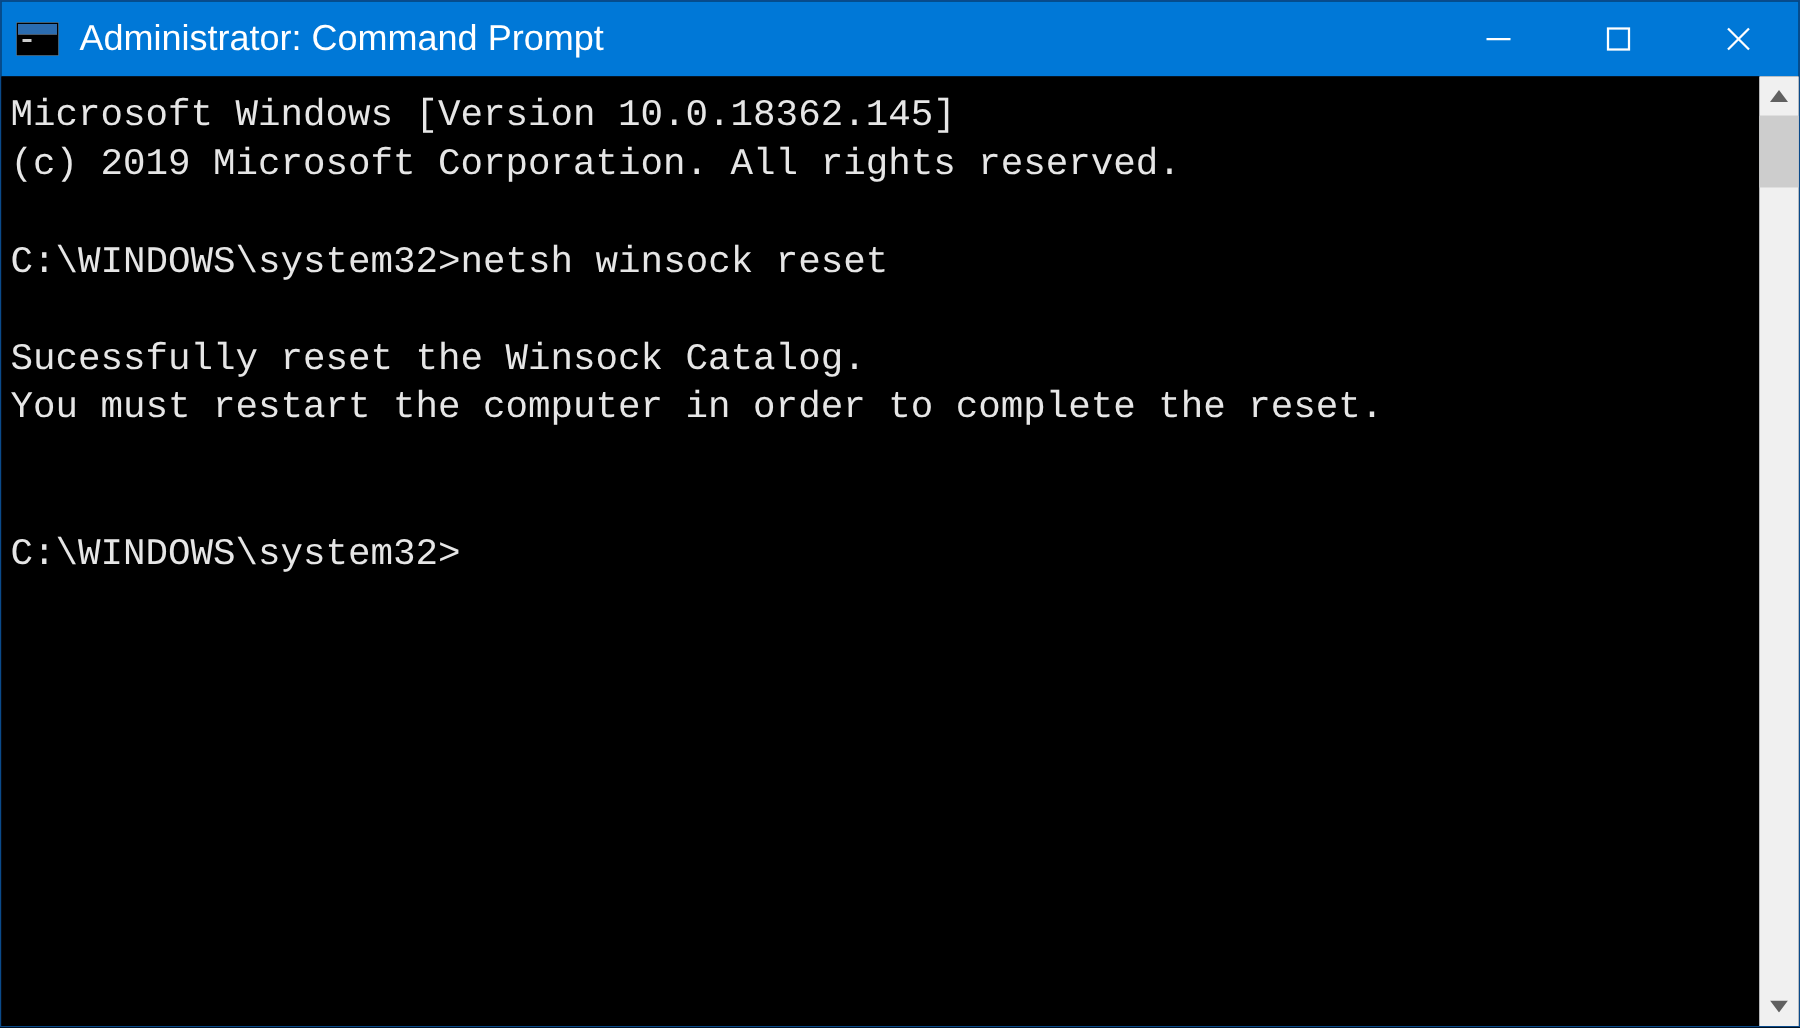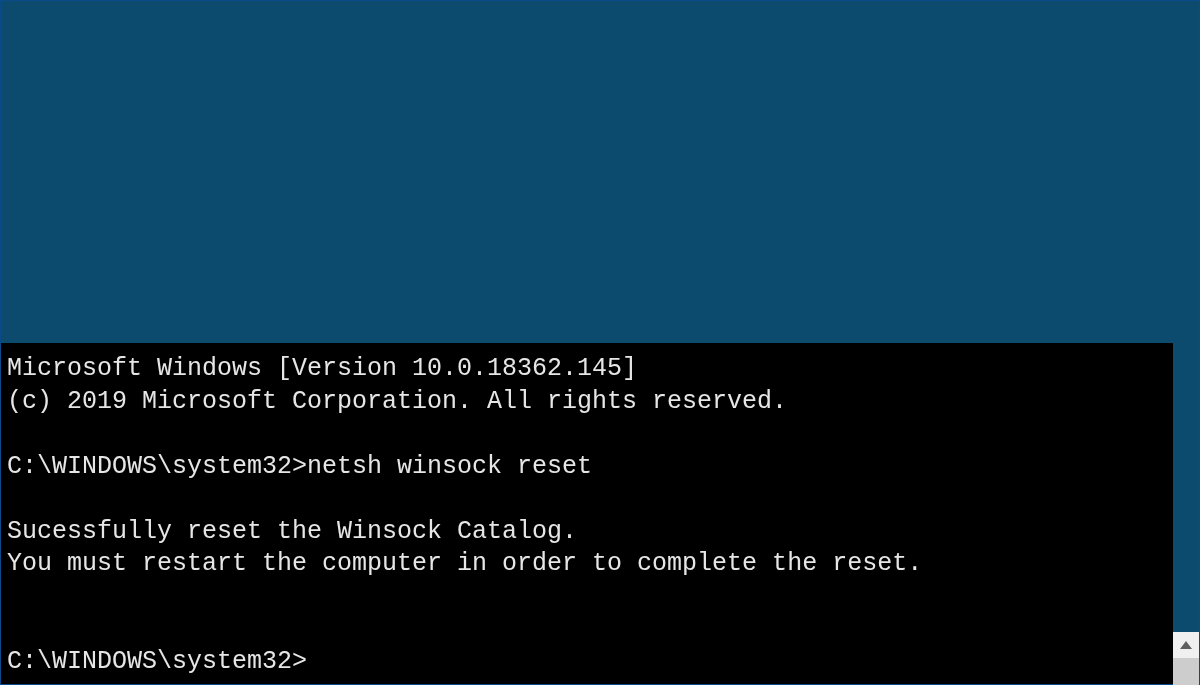--- a/index.html
+++ b/index.html
@@ -78,22 +78,21 @@
       cursor: pointer;
     }
     .win-btn svg {
       stroke: #ffffff;
       stroke-width: 1.5;
       fill: none;
     }
     .content-area {
       flex: 1;
       display: flex;
-      background: #0c4a6e;
-      align-items: flex-end;
+      background: #0f172a;
     }
     .terminal {
       flex: 1;
       background: #000000;
       color: #e6e6e6;
       font-family: "Consolas", "Courier New", monospace;
       font-size: 25px;
       line-height: 1.3;
       padding: 10px 6px 6px 6px;
       white-space: pre-wrap;
@@ -133,20 +132,45 @@
       cursor: pointer;
     }
     .prompt-line {
       display: inline;
     }
   </style>
 </head>
 <body>
 
 <div class="window">
+  <div class="titlebar">
+    <div class="titlebar-icon">
+      <div class="titlebar-icon-top"></div>
+      <div class="titlebar-icon-body"></div>
+    </div>
+    <div class="title-text">Administrator: Command Prompt</div>
+    <div class="window-controls">
+      <div class="win-btn">
+        <svg width="20" height="20" viewBox="0 0 20 20">
+          <line x1="2" y1="10" x2="18" y2="10"></line>
+        </svg>
+      </div>
+      <div class="win-btn">
+        <svg width="18" height="18" viewBox="0 0 18 18">
+          <rect x="2" y="2" width="14" height="14"></rect>
+        </svg>
+      </div>
+      <div class="win-btn">
+        <svg width="20" height="20" viewBox="0 0 20 20">
+          <line x1="3" y1="3" x2="17" y2="17"></line>
+          <line x1="17" y1="3" x2="3" y2="17"></line>
+        </svg>
+      </div>
+    </div>
+  </div>
 
   <div class="content-area">
     <div class="terminal"><span>Microsoft Windows [Version 10.0.18362.145]</span>
 <span>(c) 2019 Microsoft Corporation. All rights reserved.</span>
 
 <span class="prompt-line"><span>C:\WINDOWS\system32&gt;</span><span>netsh winsock reset</span></span>
 
 <span>Sucessfully reset the Winsock Catalog.</span>
 <span>You must restart the computer in order to complete the reset.</span>
 

